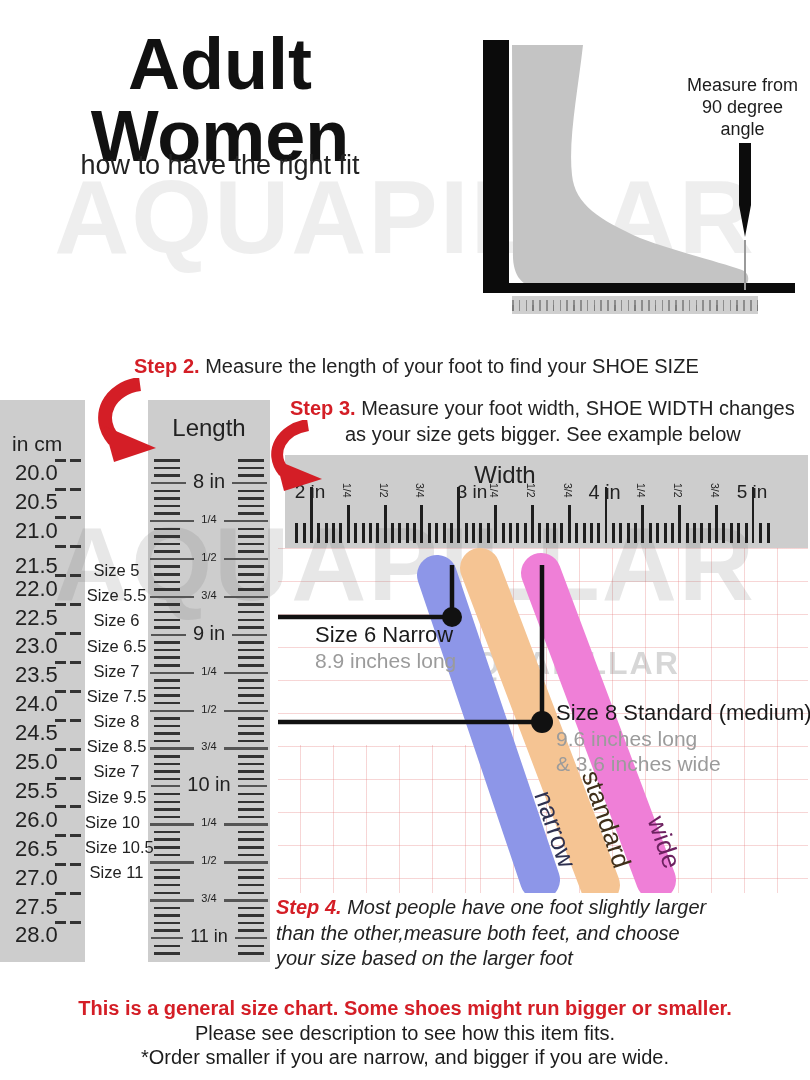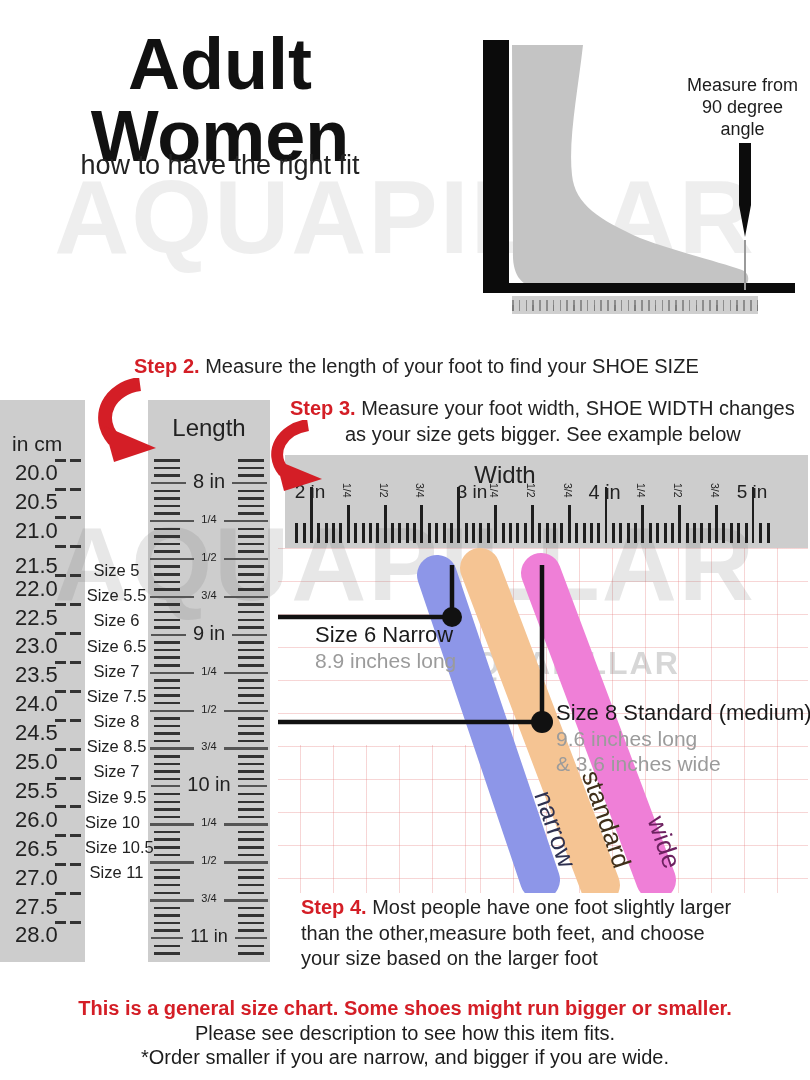--- a/index.html
+++ b/index.html
@@ -399,21 +399,21 @@
   <div class="abs" style="left:315px;top:622px;z-index:4;">
     <div class="annot-title">Size 6 Narrow</div>
     <div class="annot-gray">8.9 inches long</div>
   </div>
   <div class="abs" style="left:556px;top:700px;z-index:4;">
     <div class="annot-title">Size 8 Standard (medium)</div>
     <div class="annot-gray">9.6 inches long</div>
     <div class="annot-gray">&amp; 3.6 inches wide</div>
   </div>
 
-  <div class="abs steptext" style="left:301px;top:895px;width:445px;">
+  <div class="abs steptext" style="left:276px;top:895px;width:445px;font-style:italic;">
     <span class="red">Step 4.</span>
     <span>Most people have one foot slightly larger than the other,measure both feet, and choose your size based on the larger foot</span>
   </div>
 
   <div class="abs footer-line" style="top:1022px;font-size:20px;color:#1c1c1c;">Please see description to see how this item fits.</div>
   <div class="abs footer-line red" style="top:997px;font-size:20px;">This is a general size chart. Some shoes might run bigger or smaller.</div>
   <div class="abs footer-line" style="top:1046px;font-size:20px;color:#1c1c1c;">*Order smaller if you are narrow, and bigger if you are wide.</div>
 
 </div>
 

